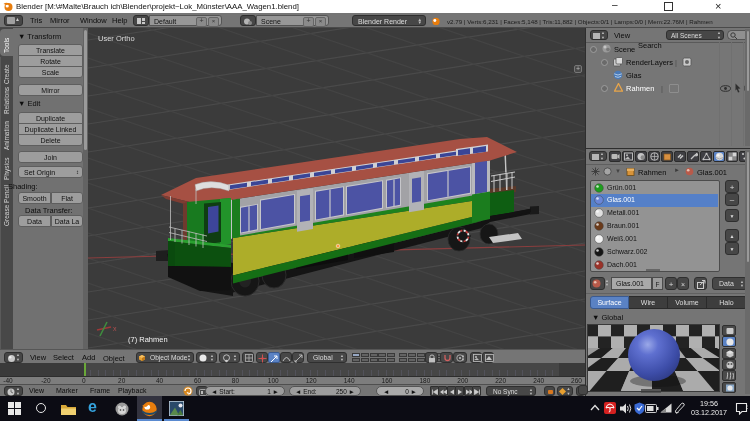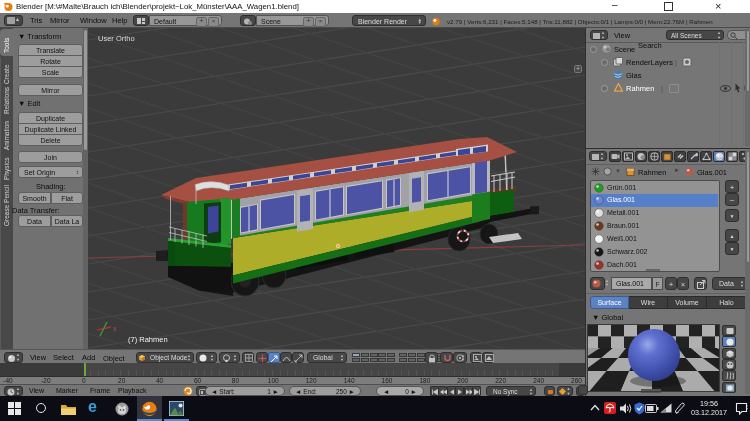--- a/index.html
+++ b/index.html
@@ -69,24 +69,24 @@
   <div class="btn" style="left:18px;top:16px;width:65px;height:12px;border-radius:3px 3px 0 0;padding-top:2px">Translate</div>
   <div class="btn" style="left:18px;top:27px;width:65px;height:12px;border-radius:0;padding-top:2px">Rotate</div>
   <div class="btn" style="left:18px;top:38px;width:65px;height:12px;border-radius:0 0 3px 3px;padding-top:2px">Scale</div>
   <div class="btn" style="left:18px;top:56px;width:65px;height:12px;padding-top:2px">Mirror</div>
   <div class="mtxt" style="left:18px;top:71px">▼ Edit</div>
   <div class="btn" style="left:18px;top:84px;width:65px;height:12px;border-radius:3px 3px 0 0;padding-top:2px">Duplicate</div>
   <div class="btn" style="left:18px;top:95px;width:65px;height:12px;border-radius:0;padding-top:2px">Duplicate Linked</div>
   <div class="btn" style="left:18px;top:106px;width:65px;height:12px;border-radius:0 0 3px 3px;padding-top:2px">Delete</div>
   <div class="btn" style="left:18px;top:123px;width:65px;height:12px;padding-top:2px">Join</div>
   <div class="btn" style="left:18px;top:138px;width:65px;height:12px;padding-top:2px;text-align:left;padding-left:5px">Set Origin <span style="float:right;margin-right:3px;font-size:6px">↕</span></div>
-  <div class="mtxt" style="left:36px;top:154px">Shading:</div>
+  <div class="mtxt" style="left:8px;top:154px">Shading:</div>
   <div class="btn" style="left:18px;top:164px;width:33px;height:12px;border-radius:3px 0 0 3px;padding-top:2px">Smooth</div>
   <div class="btn" style="left:51px;top:164px;width:32px;height:12px;border-radius:0 3px 3px 0;padding-top:2px">Flat</div>
-  <div class="mtxt" style="left:12px;top:178px">Data Transfer:</div>
+  <div class="mtxt" style="left:25px;top:178px">Data Transfer:</div>
   <div class="btn" style="left:18px;top:187px;width:33px;height:12px;border-radius:3px 0 0 3px;padding-top:2px">Data</div>
   <div class="btn" style="left:51px;top:187px;width:32px;height:12px;border-radius:0 3px 3px 0;padding-top:2px">Data La</div>
   <div class="abs" style="left:83px;top:0;width:5px;height:321px;background:#636363"></div>
   <div class="abs" style="left:84px;top:2px;width:3px;height:120px;background:#9a9a9a;border-radius:2px"></div>
 </div>
 
 <div class="abs" style="left:88px;top:28px;width:497px;height:321px;background:#3b3b3b">
 <svg width="497" height="321" viewBox="88 28 497 321" style="position:absolute;left:0;top:0">
   <g stroke="#4a4a4a" stroke-width="1.2">
           <line x1="88" y1="40" x2="585" y2="-37"></line>

